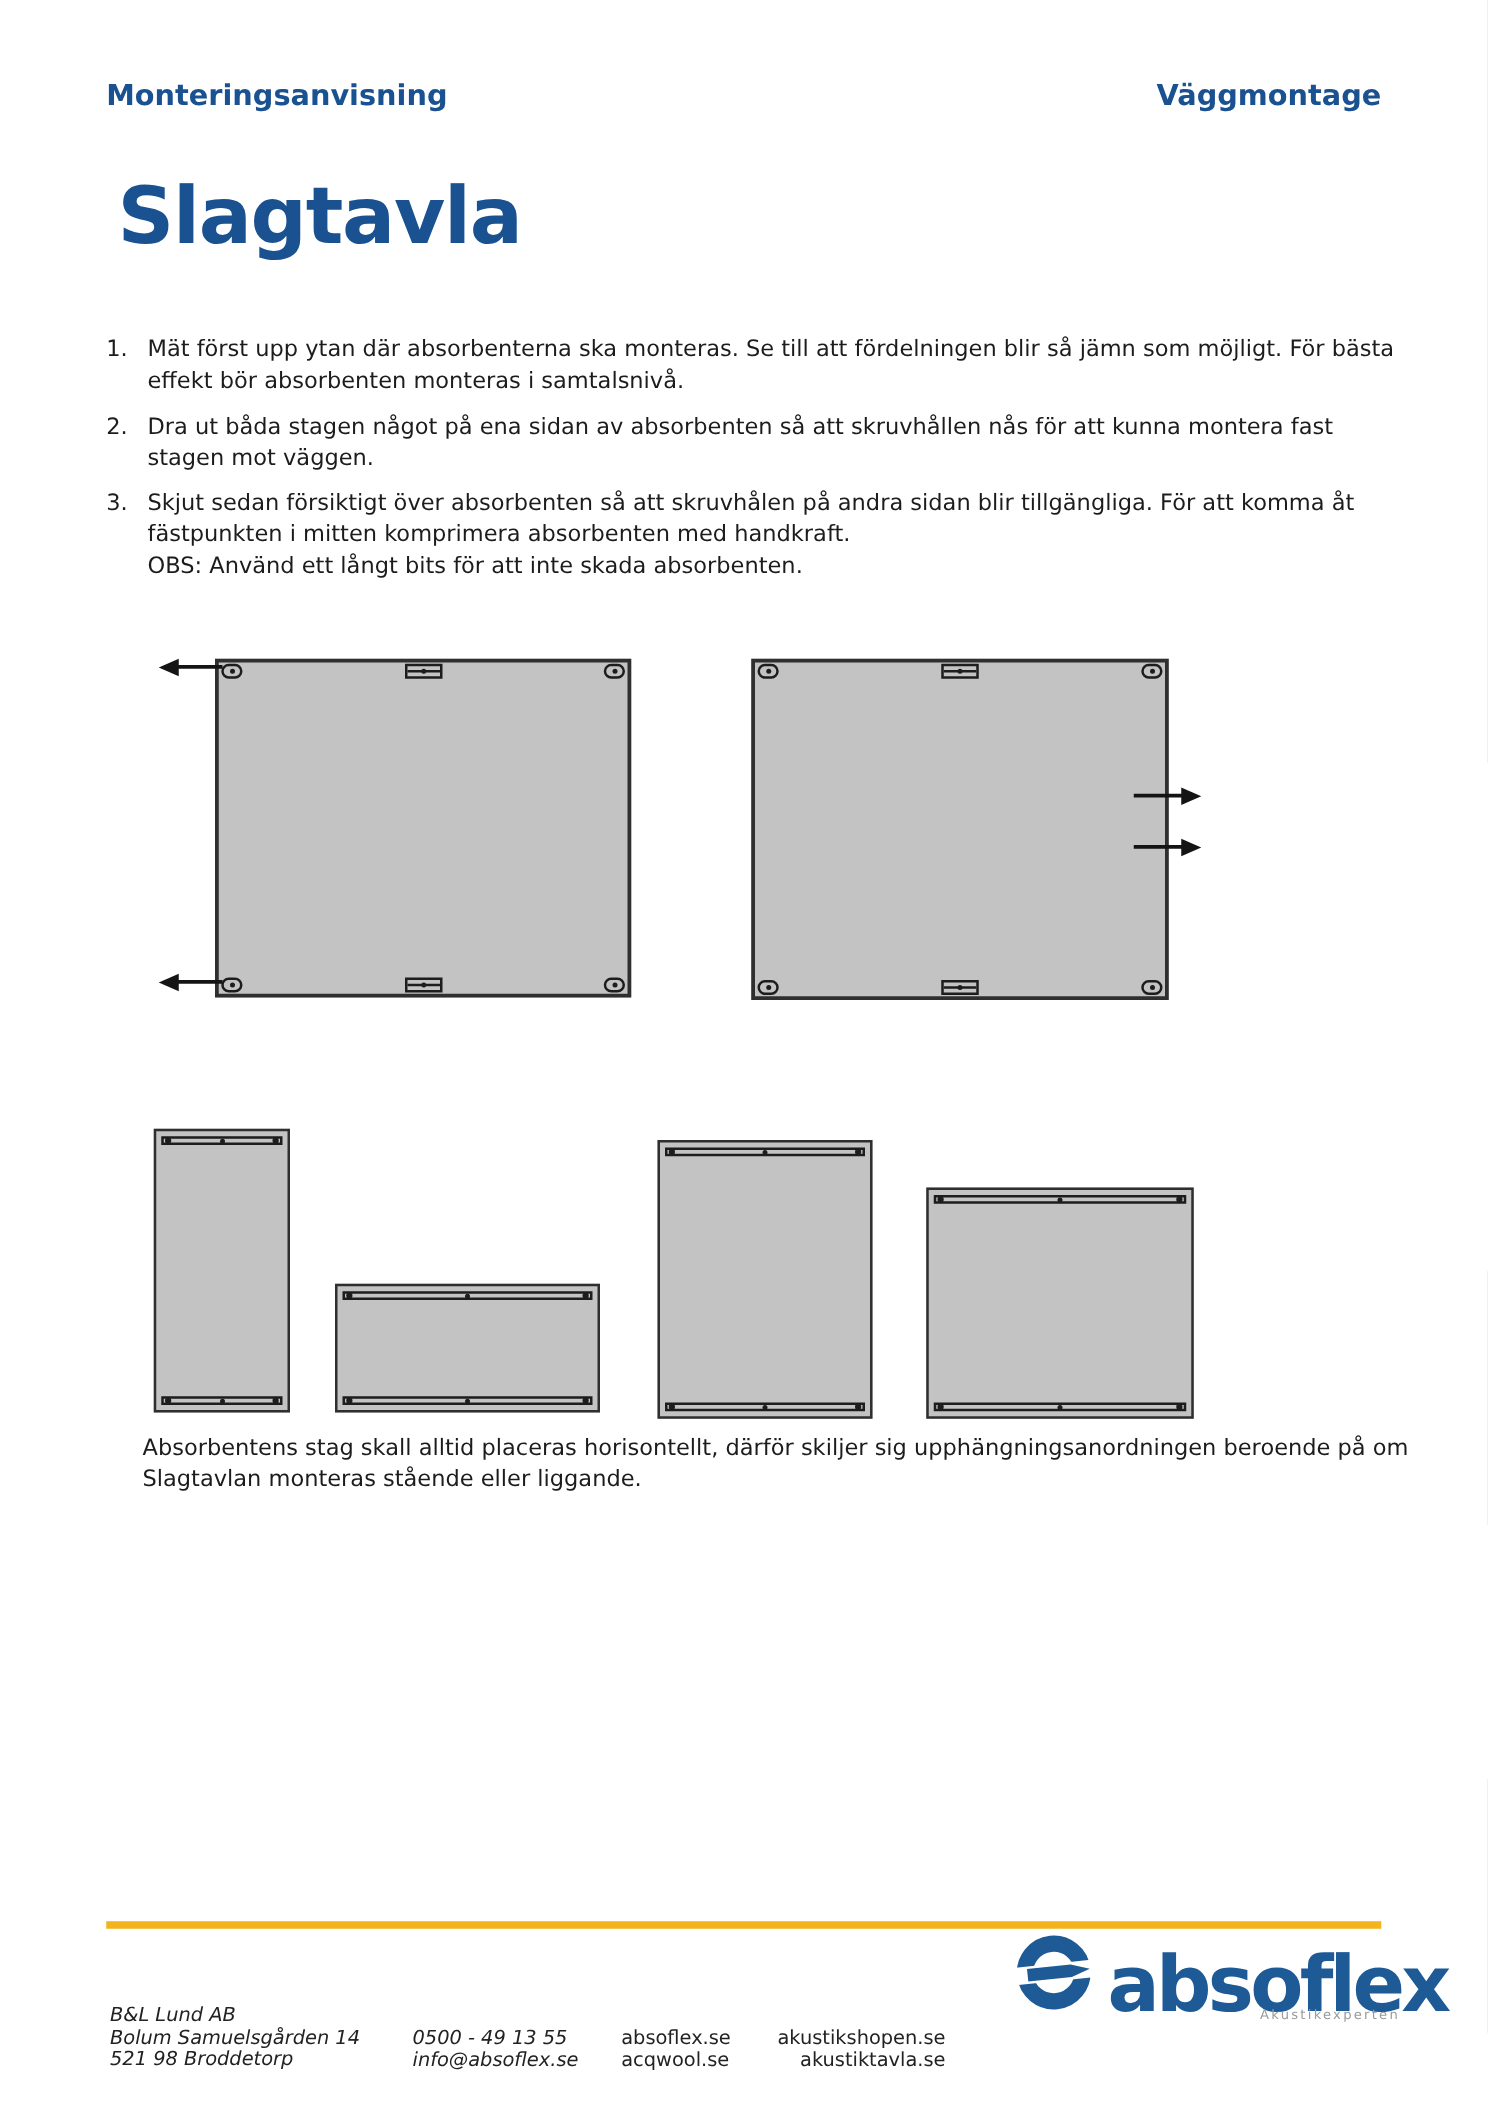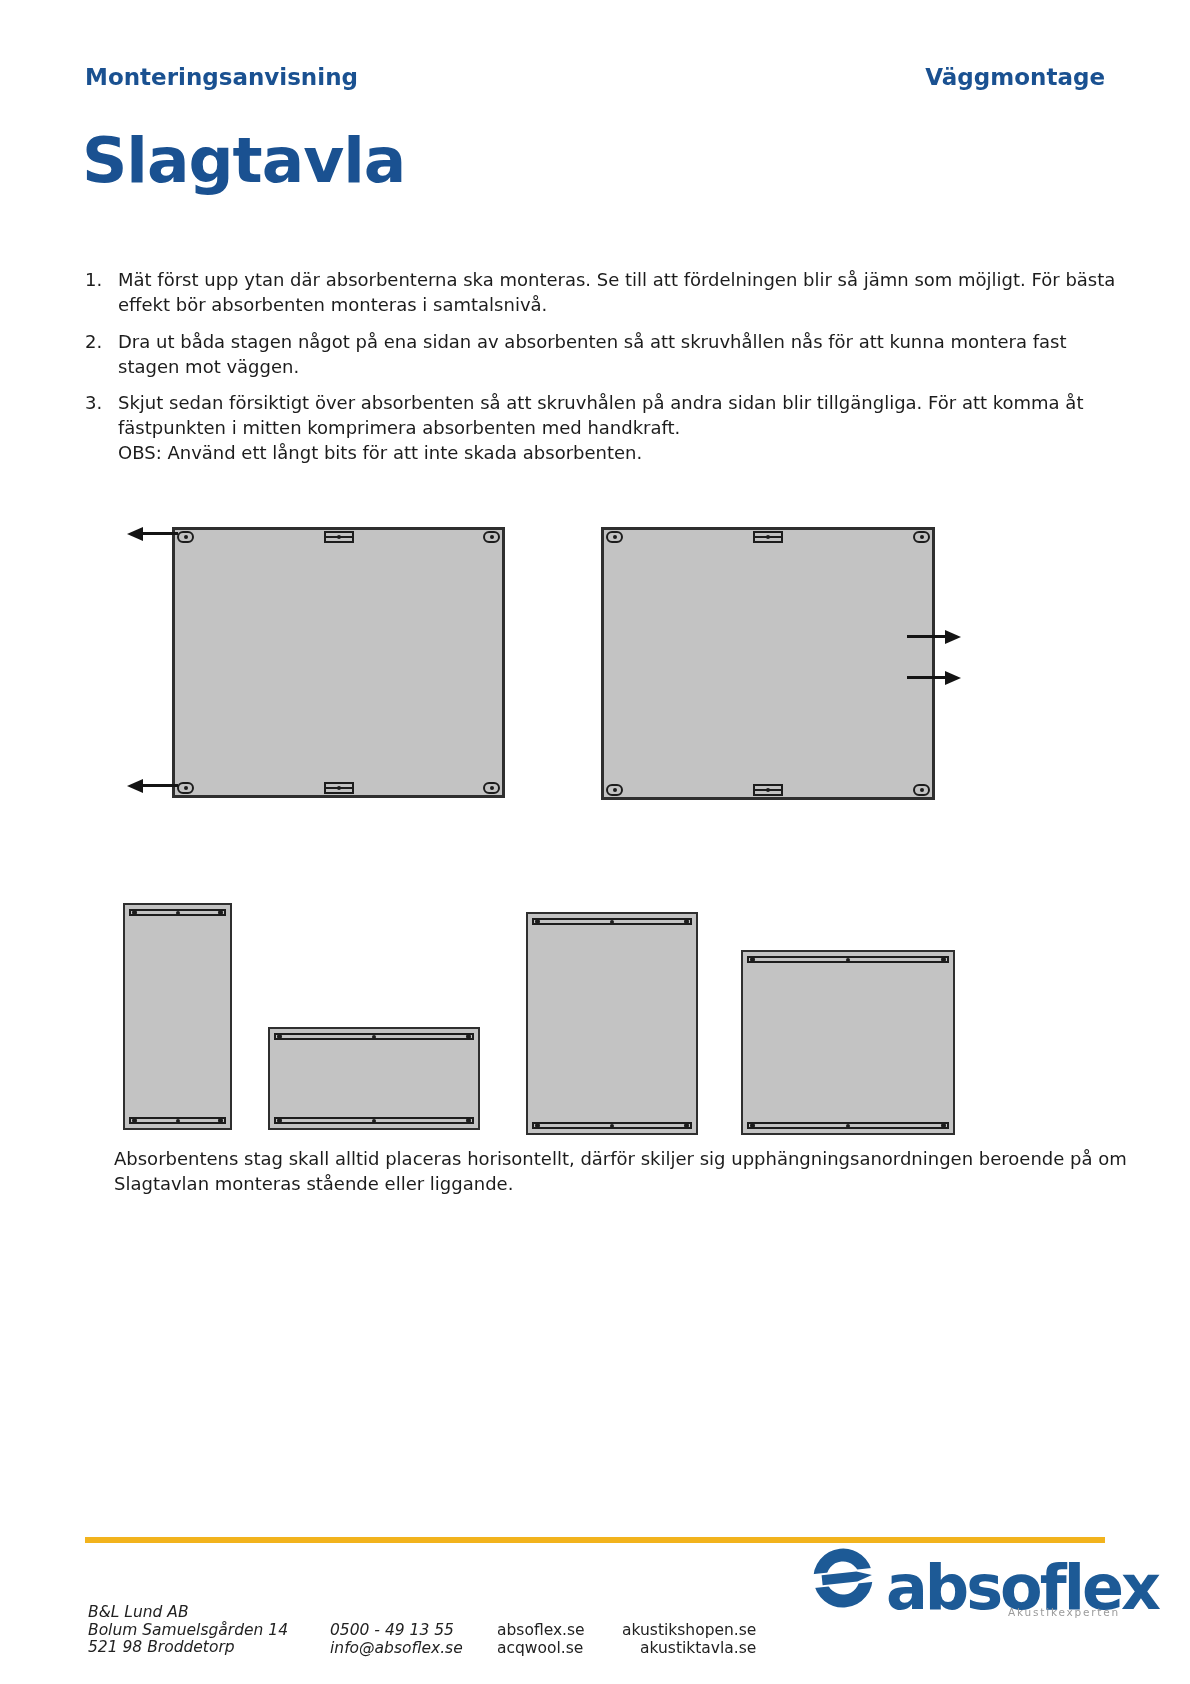--- a/index.html
+++ b/index.html
@@ -8,21 +8,21 @@
     background:#ffffff; overflow:hidden;
     font-family:"DejaVu Sans","Liberation Sans",sans-serif;
     color:var(--text,#1c1c1c);
   }
 
   
   .hdr { position:absolute; top:64px; font-weight:bold; font-size:23px;
          color:var(--accent-blue,#1a5191); }
   .hdr-left  { left:85px; }
   .hdr-right { right:85px; }
-  .title { position:absolute; left:82px; top:124px; margin:0;
+  .title { position:absolute; left:82px; top:124px; margin:12px;
            font-size:63px; font-weight:bold; letter-spacing:-1px;
            color:var(--accent-blue,#1a5191); }
 
   
   .step { position:absolute; left:85px; width:1010px;
           font-size:18px; line-height:25px; }
   .step .num { position:absolute; left:0; top:0; }
   .step .txt, .step .note { display:block; margin-left:33px; width:1000px; }
   .s1 { top:267px; } .s2 { top:329px; } .s3 { top:390px; }
 

